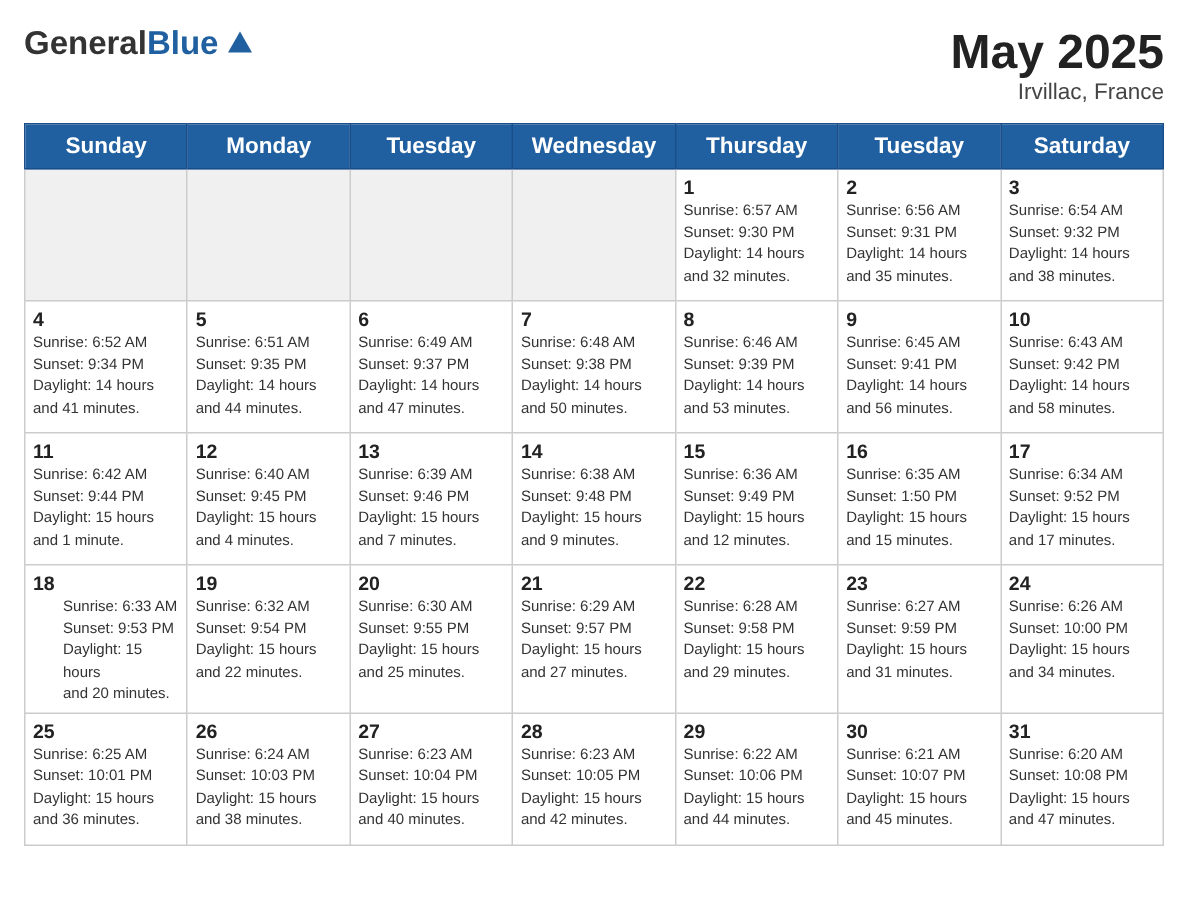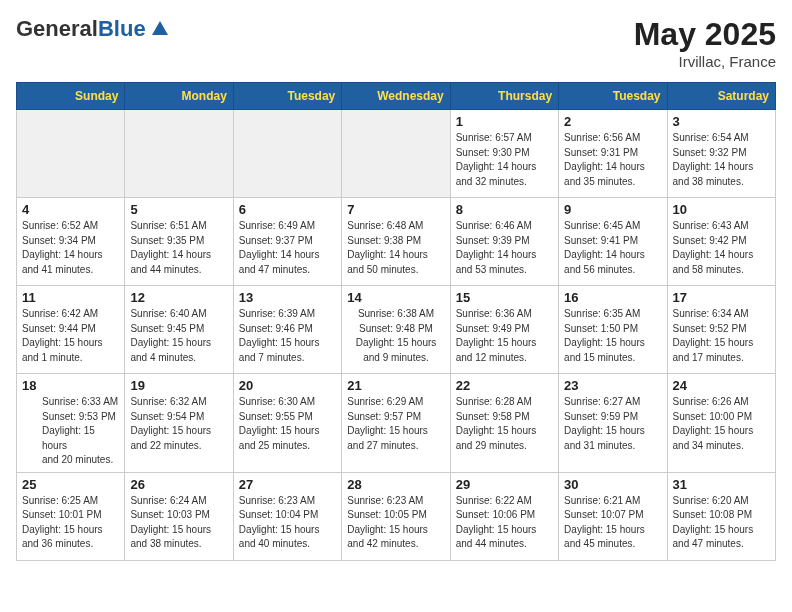--- a/index.html
+++ b/index.html
@@ -43,24 +43,24 @@
       font-size: 15px;
       color: #444;
     }
     table {
       width: 100%;
       border-collapse: collapse;
       border: 1px solid #ccc;
     }
     th {
       background-color: #2060a0;
-      color: #fde047;
-      font-size: 12px;
+      color: #ffffff;
+      font-size: 15px;
       font-weight: bold;
-      text-align: right;
+      text-align: center;
       padding: 6px 6px;
       border: 1px solid #1a4e8a;
     }
     td {
       vertical-align: top;
       padding: 4px 5px;
       border: 1px solid #ccc;
       font-size: 10.5px;
       color: #333;
       background: #fff;
@@ -208,21 +208,21 @@
         </td>
         <td>
           <div class="day-num">13</div>
           <div class="day-info" style="white-space: pre-line;">Sunrise: 6:39 AM
 Sunset: 9:46 PM
 Daylight: 15 hours
 and 7 minutes.</div>
         </td>
         <td>
           <div class="day-num">14</div>
-          <div class="day-info" style="white-space: pre-line; text-align: center;">Sunrise: 6:38 AM
+          <div class="day-info" style="white-space: pre-line;">Sunrise: 6:38 AM
 Sunset: 9:48 PM
 Daylight: 15 hours
 and 9 minutes.</div>
         </td>
         <td>
           <div class="day-num">15</div>
           <div class="day-info" style="white-space: pre-line;">Sunrise: 6:36 AM
 Sunset: 9:49 PM
 Daylight: 15 hours
 and 12 minutes.</div>

